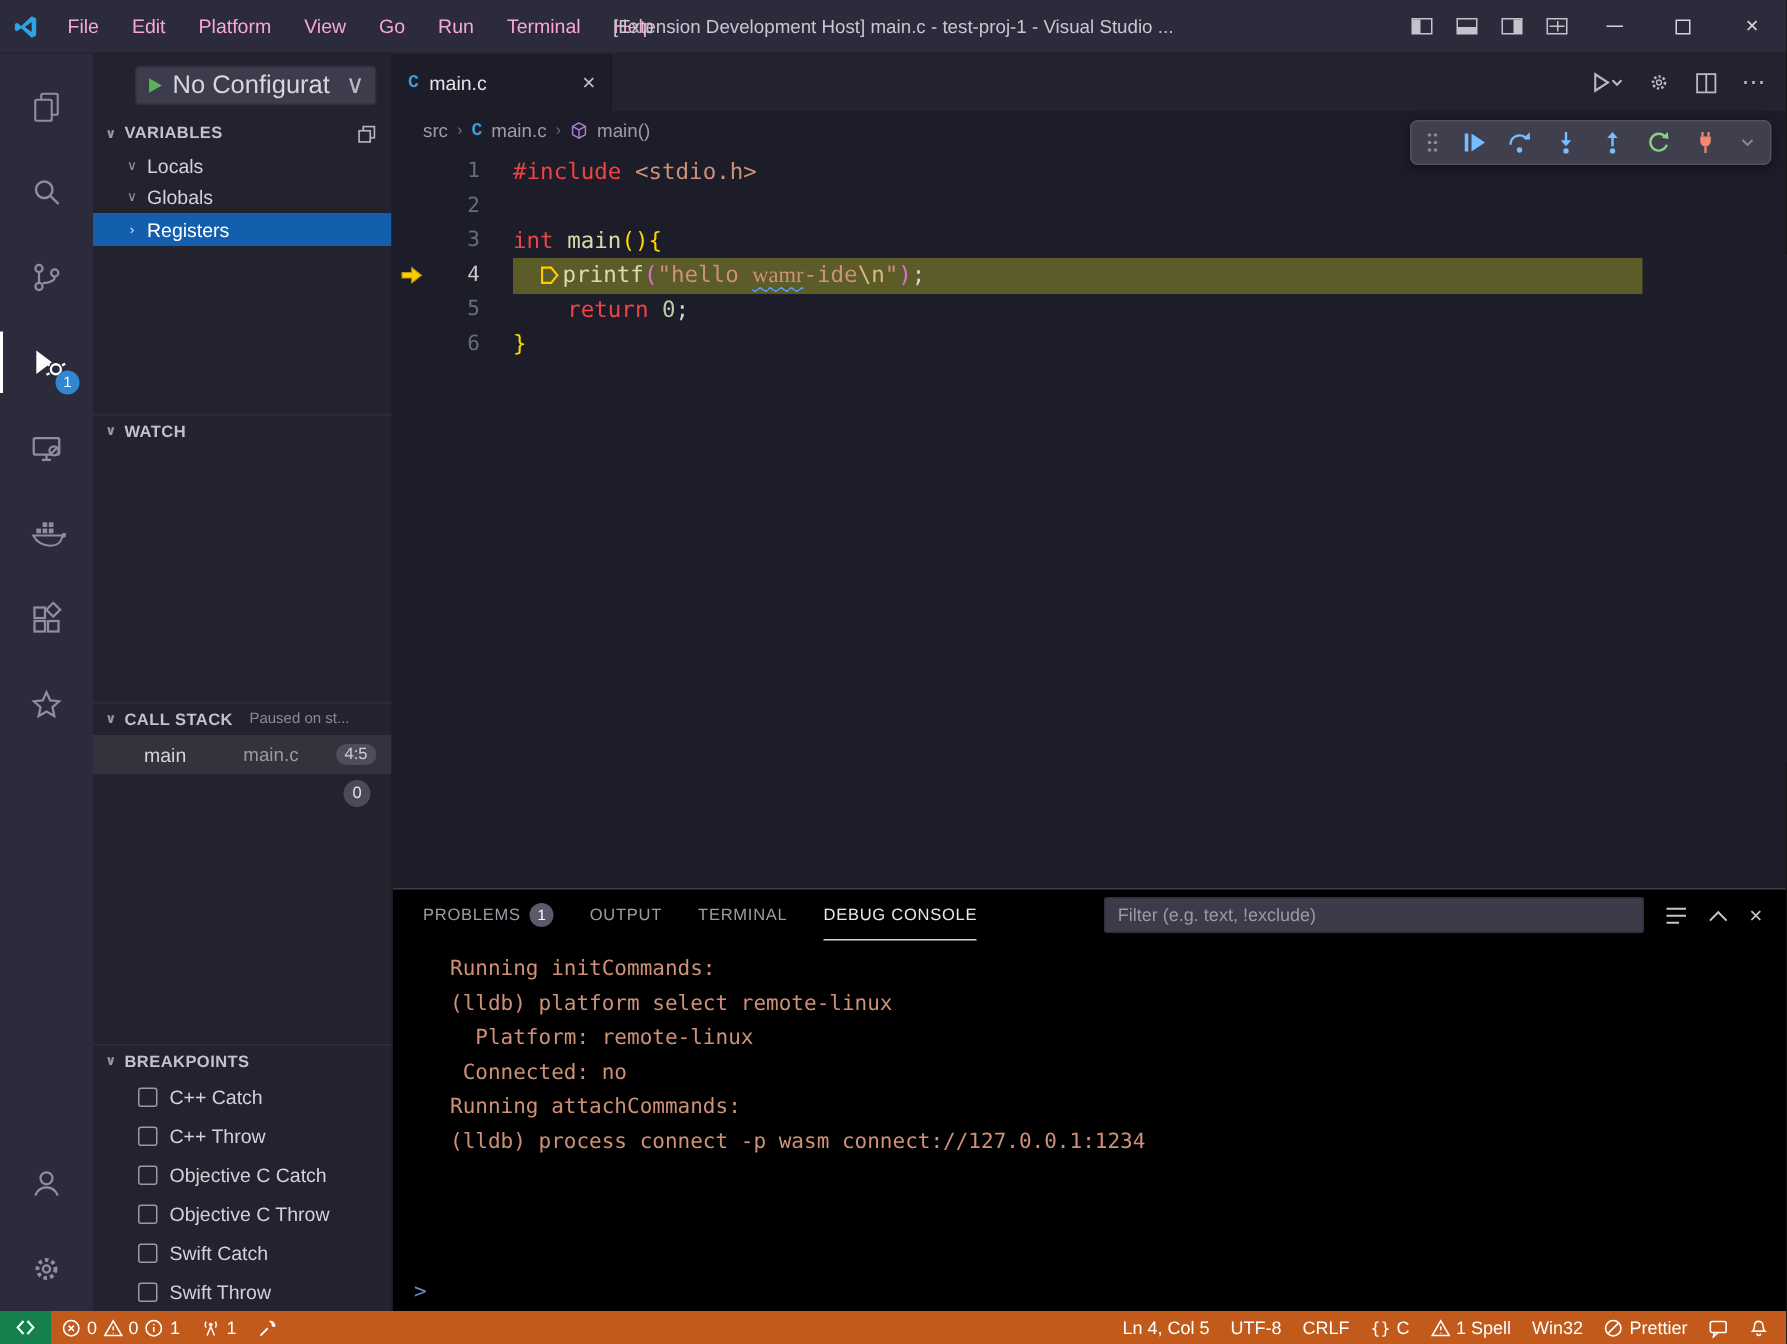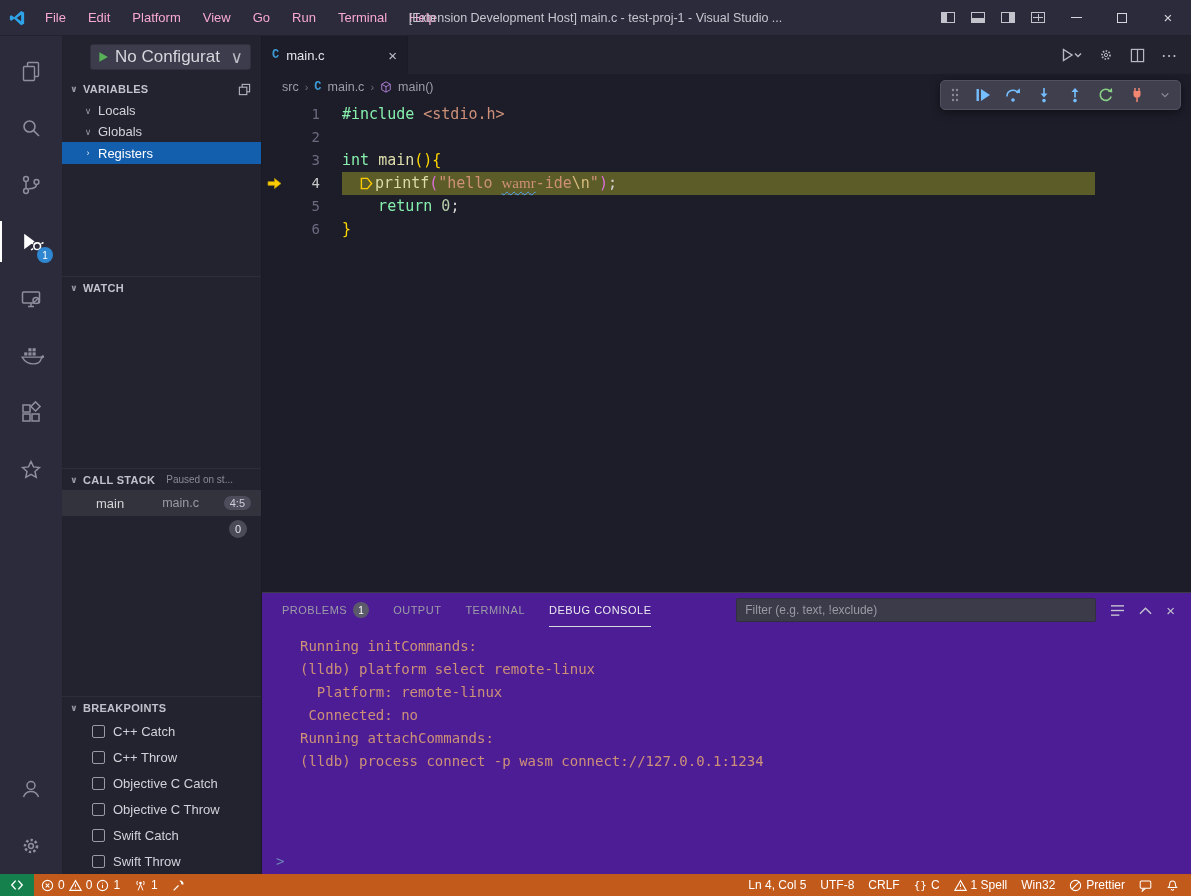--- a/index.html
+++ b/index.html
@@ -67,34 +67,34 @@
   .breadcrumbs { height:26px; display:flex; align-items:center; font-size:12.5px; color:#9d9da8; padding-left:20px; gap:6px; flex-shrink:0; }
   .bc-sep { color:#6f6f7a; font-size:11px; }
   .sym-method { color:#b180d7; }
 
   .code-area { flex:1; position:relative; font-family:"DejaVu Sans Mono","Liberation Mono",monospace; font-size:15px; padding-top:3px; overflow:hidden; }
   .cline { display:flex; height:23px; line-height:23px; align-items:center; }
   .glyph { width:24px; display:flex; justify-content:center; flex-shrink:0; }
   .lnum { width:34px; text-align:right; color:#6b6b80; font-size:14px; flex-shrink:0; }
   .ltext { margin-left:22px; white-space:pre; flex:1; }
   .ltext.hl { background:#5c5c28; margin-right:96px; }
-  .c-kw { color:#86efac; } .c-fn { color:#dcdcaa; } .c-str { color:#ce9178; }
+  .c-kw { color:#ef4444; } .c-fn { color:#dcdcaa; } .c-str { color:#ce9178; }
   .c-esc { color:#d7ba7d; } .c-num { color:#b5cea8; } .c-br1 { color:#ffd700; }
   .c-br2 { color:#da70d6; } .c-pn { color:#d4d4d4; }
   .c-spell { text-decoration:underline; text-decoration-style:wavy; text-decoration-color:#4fa3ff; text-decoration-thickness:1px; text-underline-offset:3px;font-family:Liberation Serif, serif; }
   .inline-bp { display:inline-flex; vertical-align:-2px; margin-right:2px; }
   .num-cur { color:#c8c8c8; }
 
   
   .dbg-toolbar { position:absolute; top:44px; right:10px; height:30px; background:#3f3f4d; border:1px solid #515162; border-radius:5px; box-shadow:0 2px 8px rgba(0,0,0,.5); display:flex; align-items:center; gap:15px; padding:0 10px; z-index:5; }
   .dbg-ic { display:flex; align-items:center; }
   .blue { color:#75beff; } .green { color:#89d185; } .salmon { color:#f48771; } .gray { color:#8b8b99; }
 
   
-  .panel { height:282px; border-top:1px solid #3c3c49; flex-shrink:0; display:flex; flex-direction:column; background:#4c1d95; position:relative; }
+  .panel { height:282px; border-top:1px solid #3c3c49; flex-shrink:0; display:flex; flex-direction:column; background:#000000; position:relative; }
   .panel-hdr { height:34px; display:flex; align-items:center; padding-left:20px; gap:24px; flex-shrink:0; }
   .ptab { font-size:11px; letter-spacing:.5px; color:#9d9da8; display:flex; align-items:center; gap:6px; height:100%; }
   .ptab.active { color:#eaeaee; border-bottom:1px solid #d7d7de; }
   .ptab-badge { min-width:16px; height:16px; border-radius:9px; background:#5a5a6a; color:#fff; font-size:10px; display:flex; align-items:center; justify-content:center; letter-spacing:0; }
   .panel-right { margin-left:auto; display:flex; align-items:center; gap:14px; padding-right:16px; }
   .filter-input { width:360px; height:24px; background:#3b3b4a; border:1px solid #31313e; border-radius:2px; color:#cccccc; font-size:12px; padding:0 8px; outline:none; }
   .filter-input::placeholder { color:#9a9aa4; }
   .p-ic { color:#c5c5cf; font-size:15px; }
   .console { flex:1; padding:8px 0 0 38px; font-family:"DejaVu Sans Mono","Liberation Mono",monospace; font-size:14px; line-height:23px; color:#ce9178; overflow:hidden; }
   .con-line { white-space:pre; }

